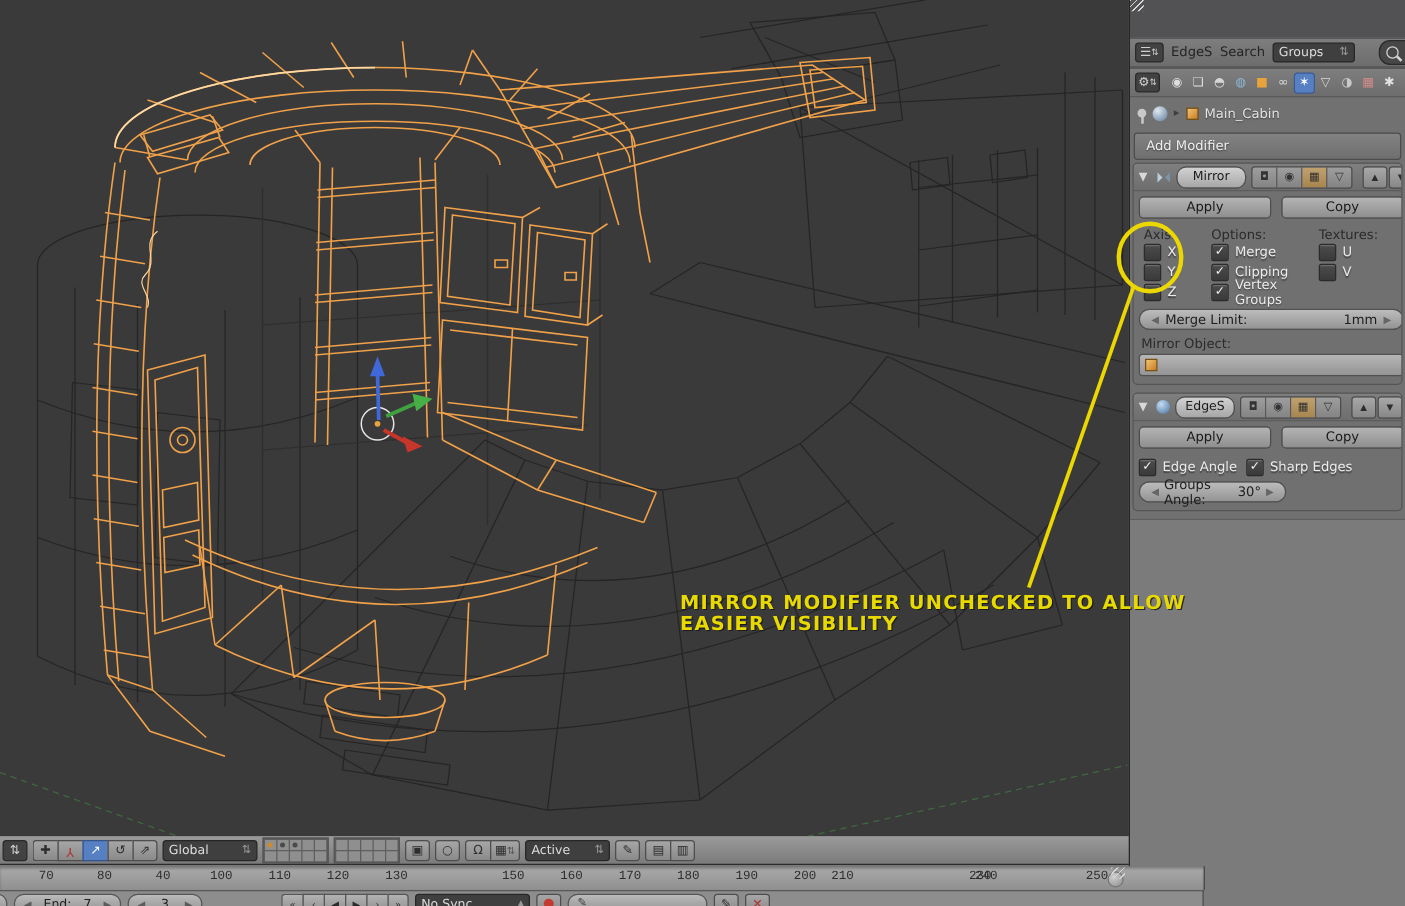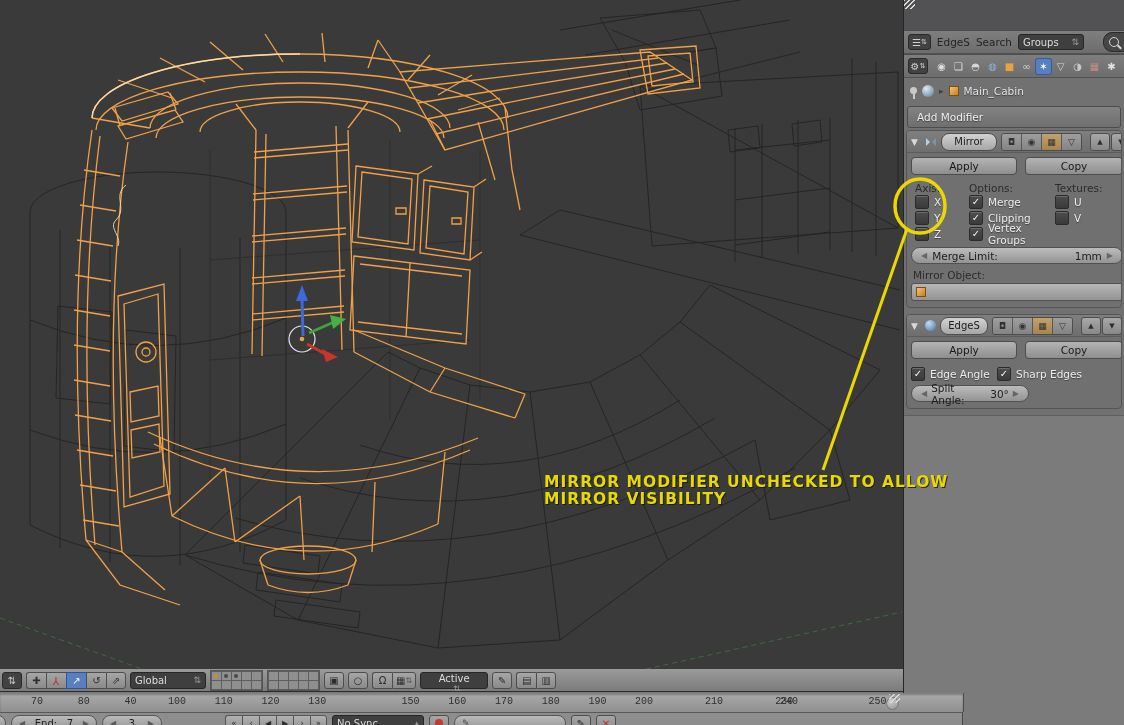--- a/index.html
+++ b/index.html
@@ -393,21 +393,21 @@
         <span class="lcell"></span>
         <span class="lcell"></span>
       </span>
   </span>
   <span class="hbtn">▣</span>
   <span class="hbtn">○</span>
   <span class="hgroup">
     <span class="hbtn">Ω</span>
     <span class="hbtn">▦<span style="font-size:8px;color:#555;">⇅</span></span>
   </span>
-  <span class="dd" style="width:68px;flex-direction:column;">
+  <span class="dd" style="width:68px;">
     <span>Active</span>
       <span class="arr">⇅</span>
   </span>
   <span class="hbtn">✎</span>
   <span class="hgroup">
     <span class="hbtn">▤</span>
     <span class="hbtn">▥</span>
   </span>
 </div>
 
@@ -421,21 +421,21 @@
     <span class="tick" style="left: 223.8px;">110</span>
     <span class="tick" style="left: 270.5px;">120</span>
     <span class="tick" style="left: 317.2px;">130</span>
     <span class="tick" style="left: 363.9px; margin-top: 34px;">140</span>
     <span class="tick" style="left: 410.6px;">150</span>
     <span class="tick" style="left: 457.3px;">160</span>
     <span class="tick" style="left: 504px;">170</span>
     <span class="tick" style="left: 550.7px;">180</span>
     <span class="tick" style="left: 597.4px;">190</span>
     <span class="tick" style="left: 644.1px;">200</span>
-    <span class="tick" style="left: 714px;">210</span>
+    <span class="tick" style="left: 674px;">210</span>
     <span class="tick" style="left: 737.5px; margin-top: 34px;">220</span>
     <span class="tick" style="left: 784.2px;">230</span>
     <span class="tick" style="left: 789px;">240</span>
     <span class="tick" style="left: 877.6px;">250</span>
   </div>
 
 <div id="theader">
   <span class="pill" style="margin-left:-12px;width:18px;"></span>
   <span class="pill" style="width:86px;justify-content:space-between;">
     <span class="sarr">◀</span>
@@ -637,34 +637,34 @@
               <span class="cblabel">Edge Angle</span>
             </span>
             <span class="crow" style="width: 86px;">
               <span class="cb">✓</span>
               <span class="cblabel">Sharp Edges</span>
             </span>
           </div>
         <div class="slider" style="margin-top:3px;width:118px;">
           <span style="display:flex;align-items:center;gap:4px;">
               <span class="sarr">◀</span>
-          <span>Split Angle:</span>
+          <span>Groups Angle:</span>
             </span>
           <span style="display:flex;align-items:center;gap:4px;">
               <span>30°</span>
           <span class="sarr">▶</span>
             </span>
         </div>
       </div>
     </div>
   </div>
 
   <div id="filler"></div>
 </div>
 
 <svg id="overlay" width="1124" height="725">
   <ellipse cx="920" cy="206" rx="25" ry="27" fill="none" stroke="#ecd800" stroke-width="3.5"></ellipse>
   <line x1="907" y1="229" x2="823" y2="470" stroke="#ecd800" stroke-width="3"></line>
 </svg>
 <div id="annotation">
   <div>MIRROR MODIFIER UNCHECKED TO ALLOW</div>
-  <div>MIRROR VISIBILITY</div>
+  <div>EASIER VISIBILITY</div>
 </div>
 
 </body></html>

